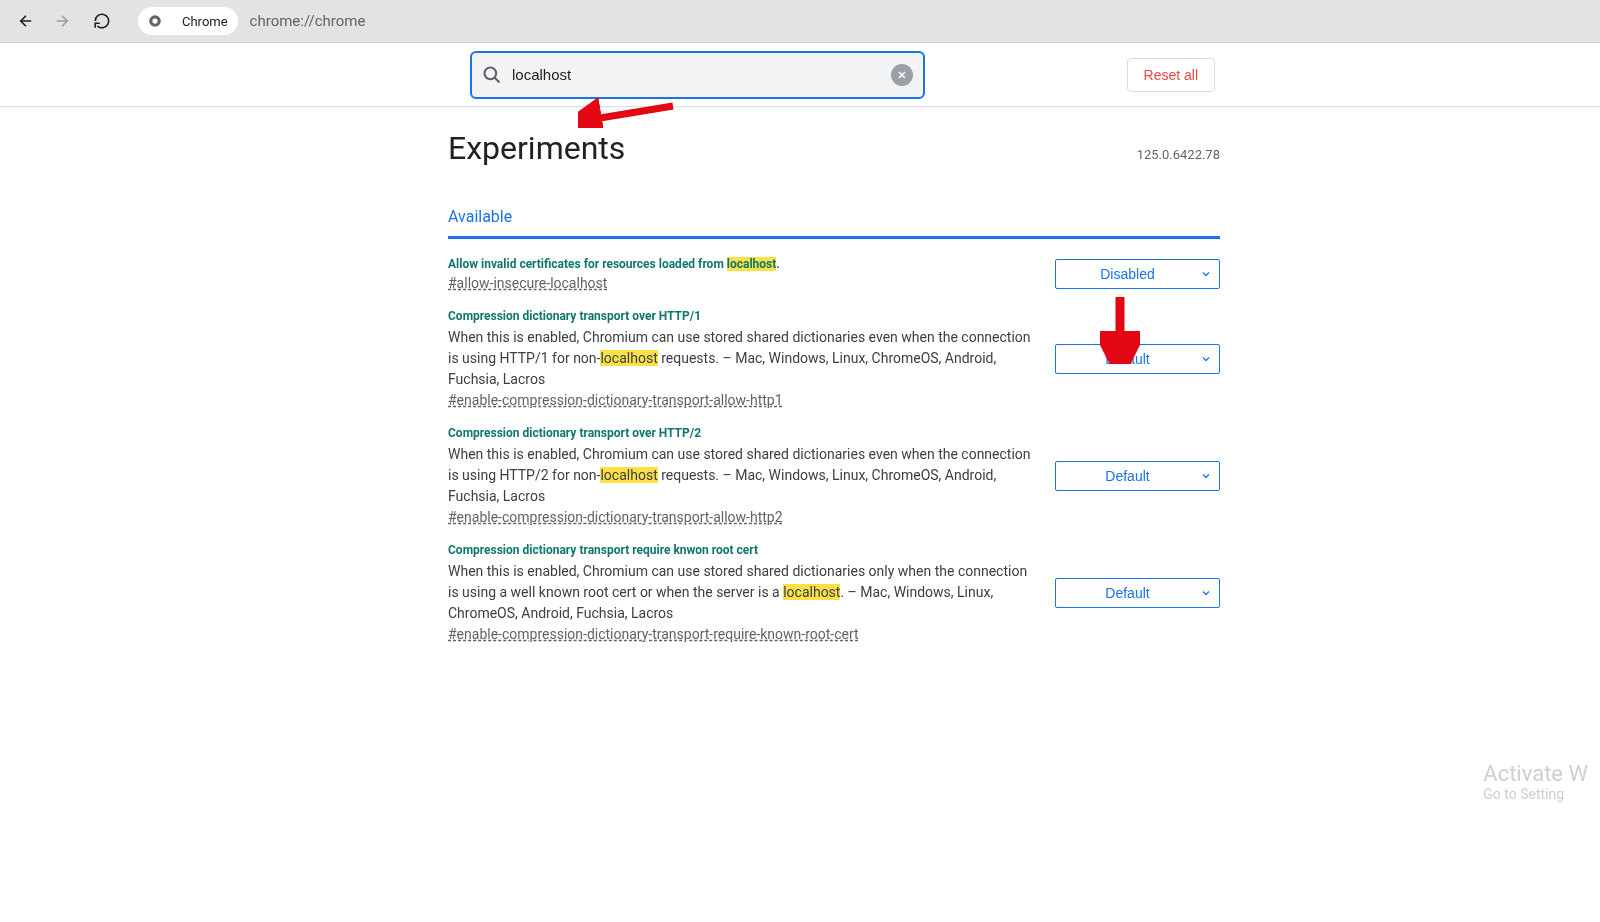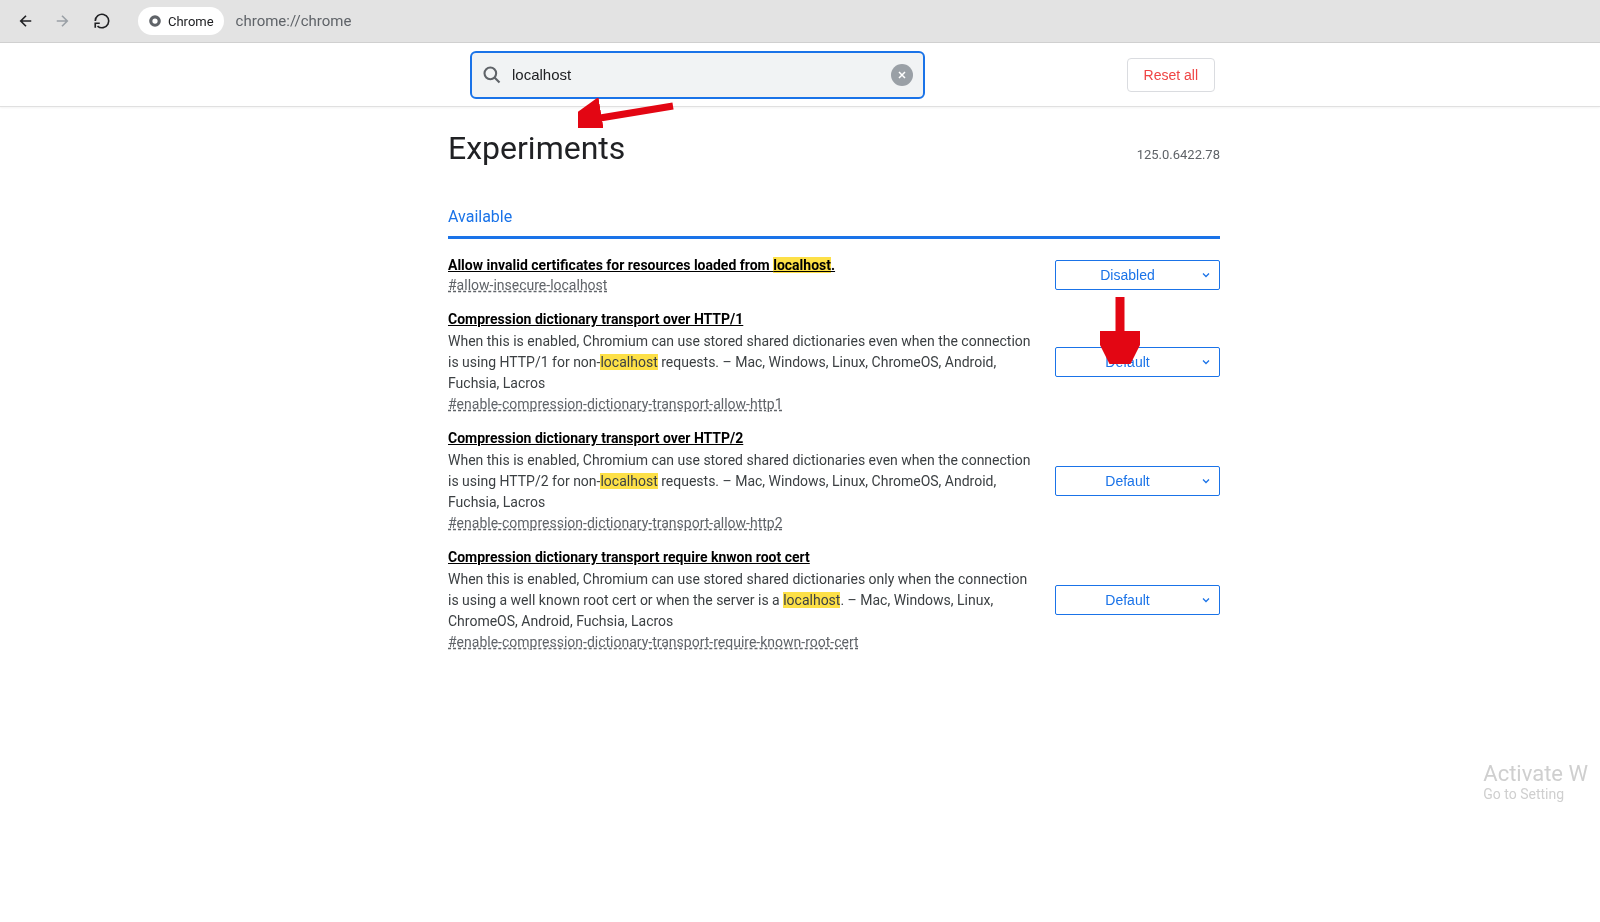--- a/index.html
+++ b/index.html
@@ -33,21 +33,21 @@
       display: flex;
       align-items: center;
     }
     .chrome-chip {
       background: #fff;
       border-radius: 16px;
       height: 28px;
       display: flex;
       align-items: center;
       padding: 0 10px;
-      gap: 6px;
+      gap: 20px;
     }
     .chrome-chip-text { font-size: 13px; color: #202124; }
     .url-text { font-size: 15px; color: #5f6368; margin-left: 12px; }
 
     .toolbar {
       height: 64px;
       border-bottom: 1px solid #e0e0e0;
       box-shadow: 0 1px 2px rgba(0,0,0,0.05);
       display: flex;
       align-items: center;
@@ -143,25 +143,24 @@
       background: #1a73e8;
     }
 
     .flag-item {
       display: flex;
       padding: 18px 0 0 0;
       gap: 20px;
     }
     .flag-body { flex: 1; }
     .flag-title {
-      font-size: 14px;
+      font-size: 12px;
       font-weight: 700;
-      color: #000000;
+      color: #0f766e;
       margin-bottom: 4px;
-      text-decoration: underline;
     }
     .flag-desc {
       font-size: 14px;
       color: #3c4043;
       line-height: 1.5;
       margin-bottom: 2px;
     }
     .flag-id {
       font-size: 14px;
       color: #5f6368;

